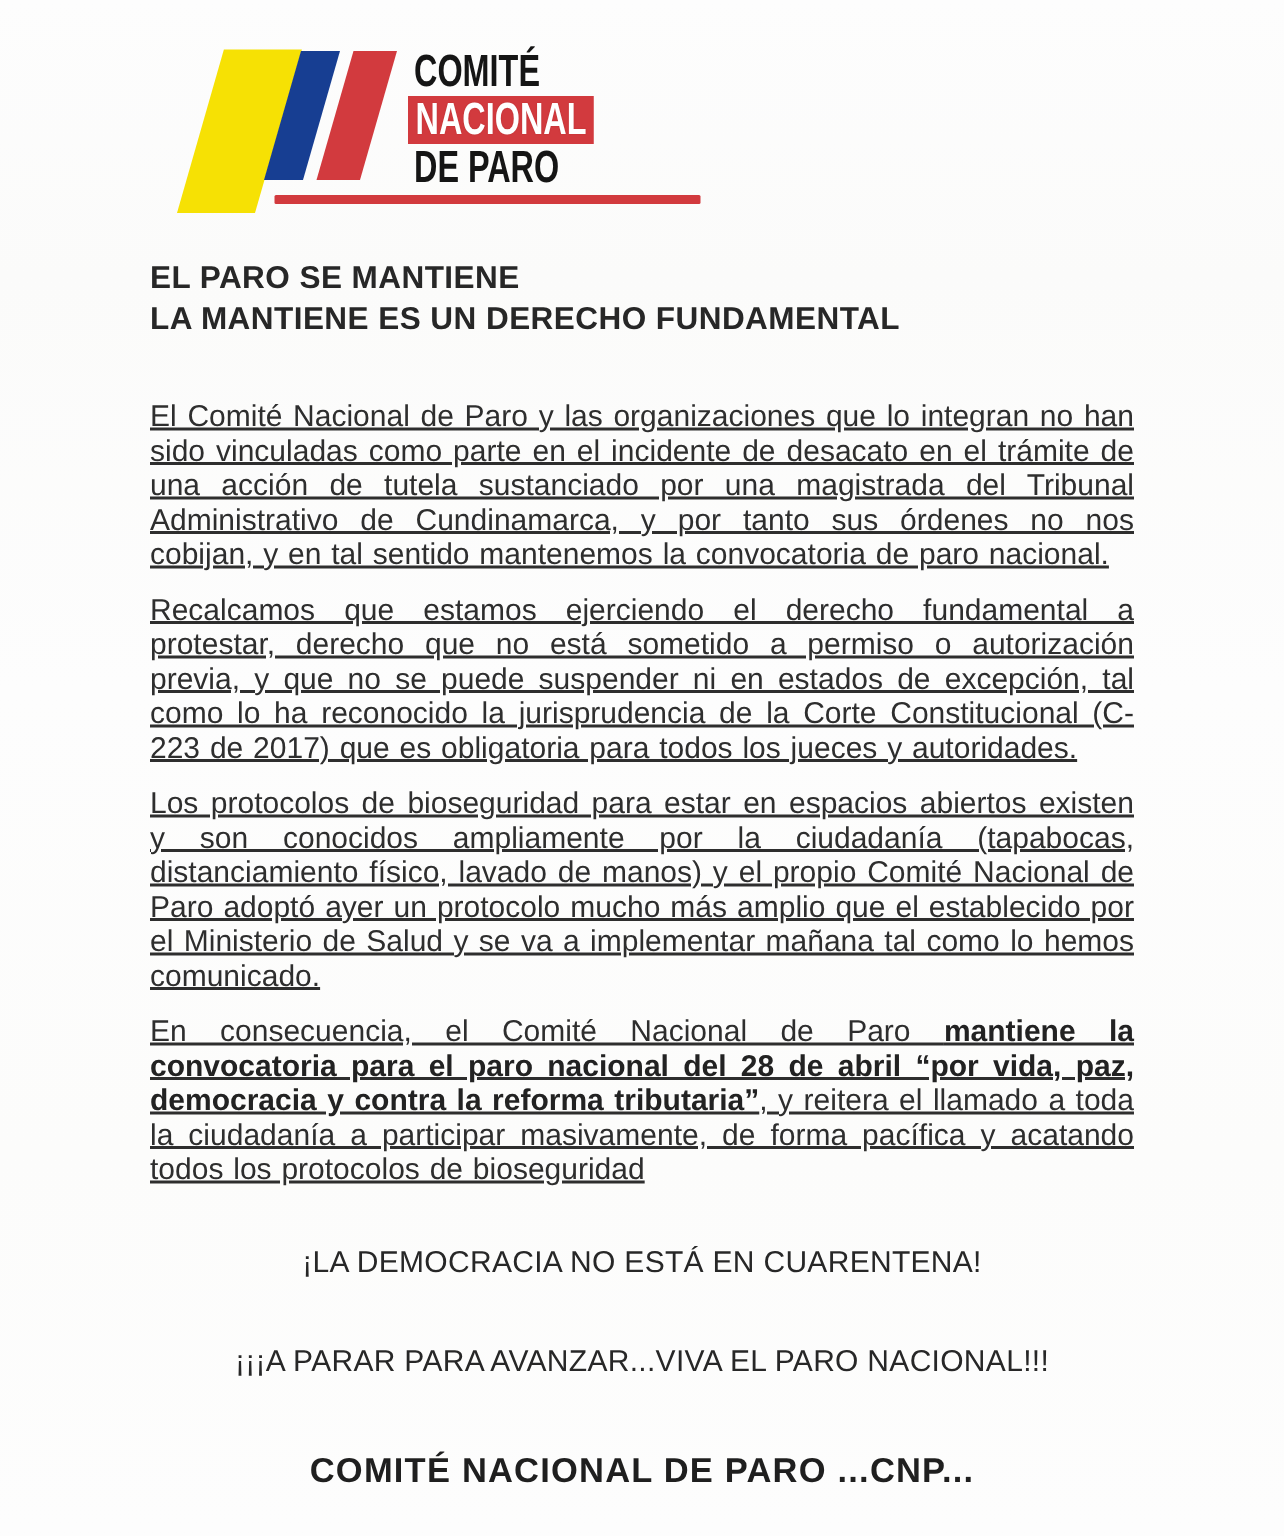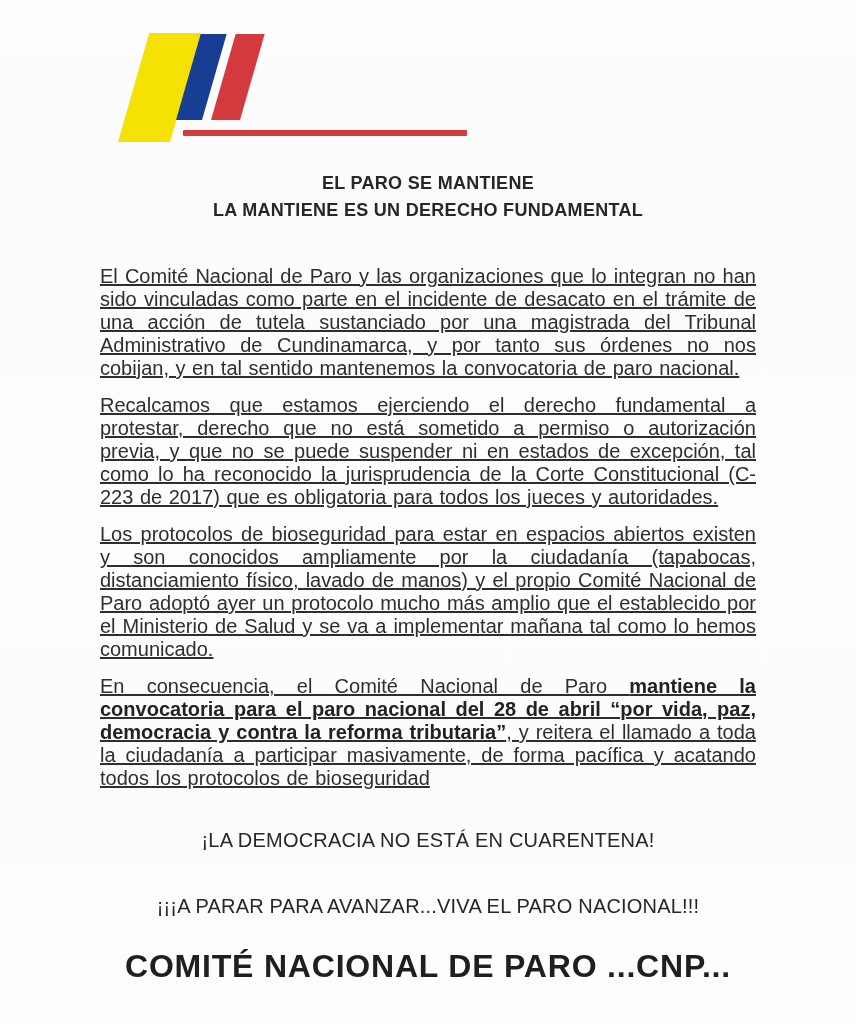--- a/index.html
+++ b/index.html
@@ -58,23 +58,22 @@
     border-radius: 1px;
   }
 
   
   .content {
     position: absolute;
     left: 100px; top: 158px;
     width: 656px;
   }
   .doc-title {
-    text-align: center;
     font-weight: bold;
-    font-size: 18px;
+    font-size: 21px;
     line-height: 27px;
     letter-spacing: 0.3px;
     color: #272727;
   }
   .content p {
     font-size: 20px;
     line-height: 23px;
     text-align: justify;
     margin: 0 0 14px 0;
     color: #2e2e2e;
@@ -88,38 +87,43 @@
     text-align: center;
     font-weight: normal;
     font-size: 20px;
     line-height: 24px;
     letter-spacing: 0.2px;
     color: #272727;
   }
   .slogan.democracy { margin-top: 38px; }
   .slogan.advance   { margin-top: 42px; }
   .signature {
-    margin-top: 32px;
+    margin-top: 44px;
     text-align: center;
     font-weight: bold;
-    font-size: 32px;
+    font-size: 23px;
     line-height: 33px;
     letter-spacing: 0.8px;
     color: #1f1f1f;
   }
 </style>
 </head>
 <body>
 
 <div class="page">
 
   <header class="logo">
     <div class="stripe yellow"></div>
     <div class="stripe blue"></div>
     <div class="stripe red"></div>
+    <div class="logo-text">
+      <span class="logo-line">COMITÉ</span>
+      <span class="logo-line red-box">NACIONAL</span>
+      <span class="logo-line">DE PARO</span>
+    </div>
     <div class="logo-underline"></div>
   </header>
 
   <main class="content">
 
     <h1 class="doc-title">
       <span>EL PARO SE MANTIENE</span><br>
       <span>LA MANTIENE ES UN DERECHO FUNDAMENTAL</span>
     </h1>
 

